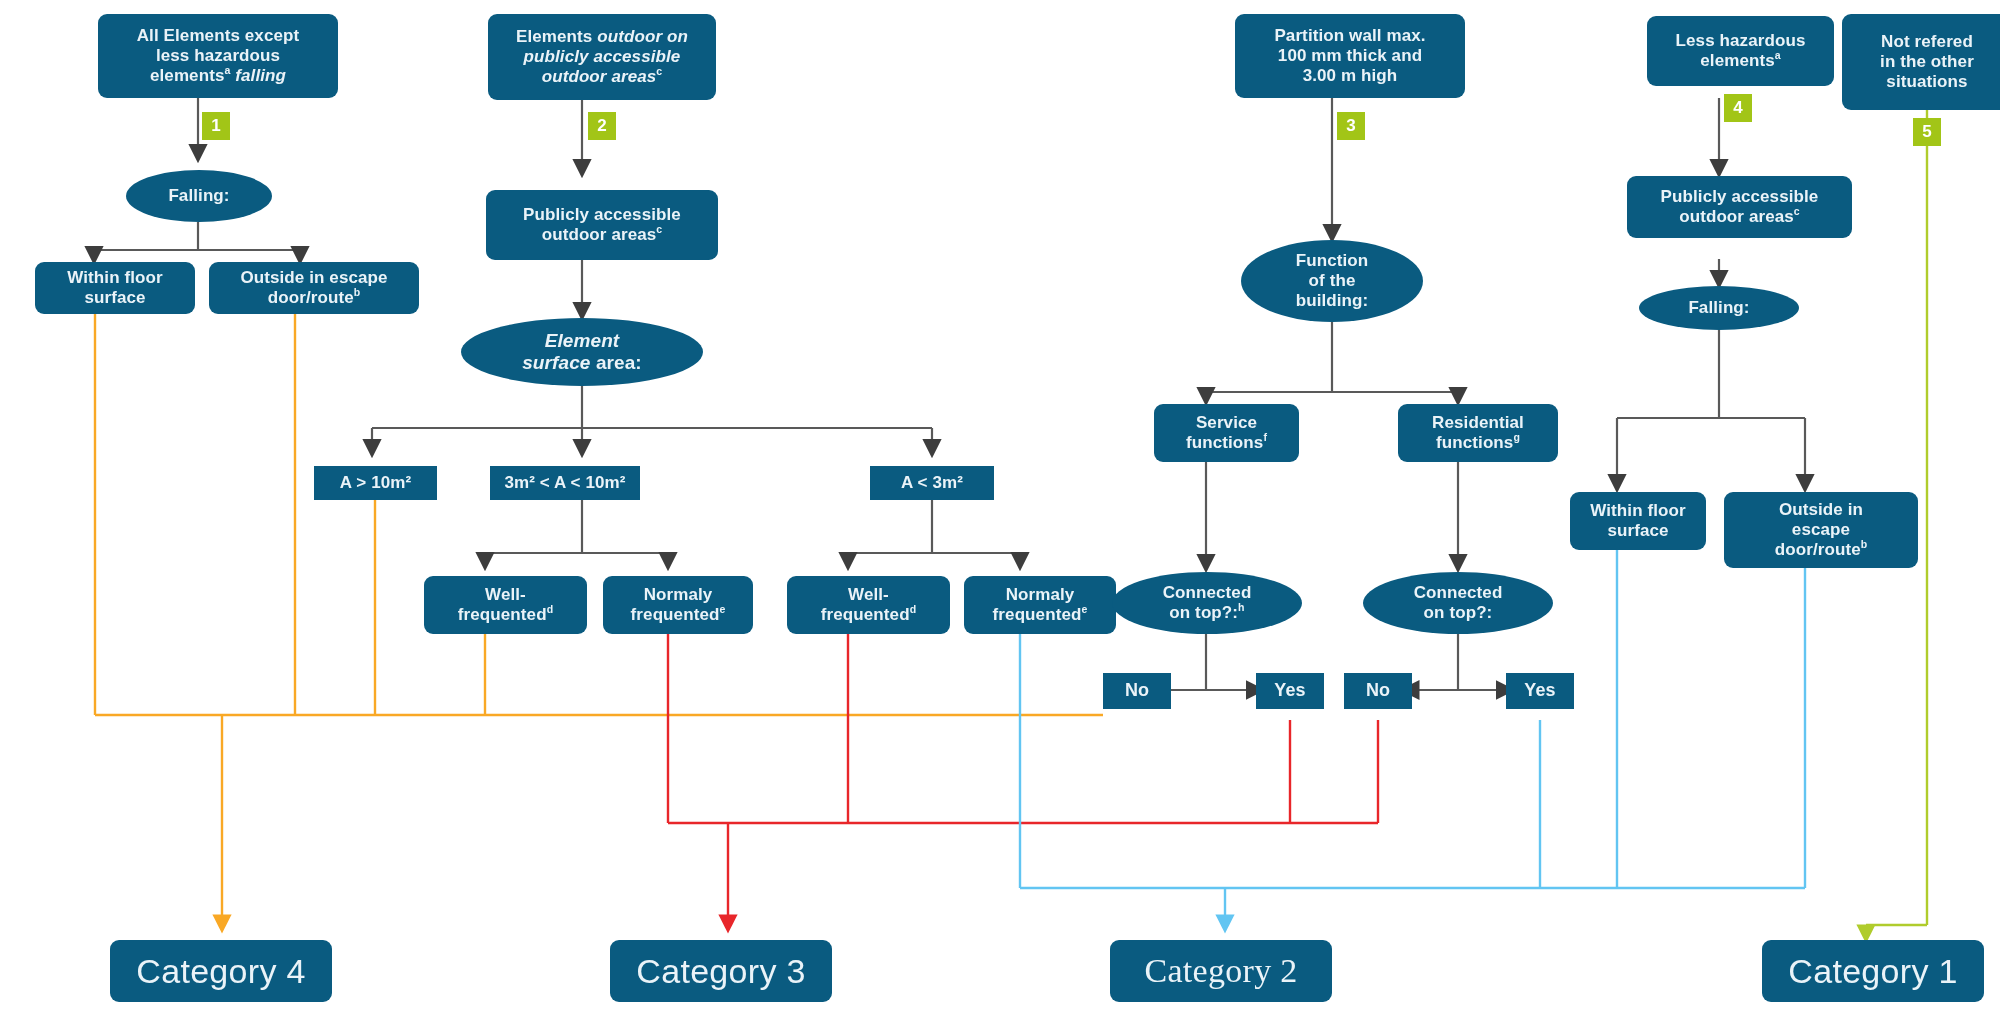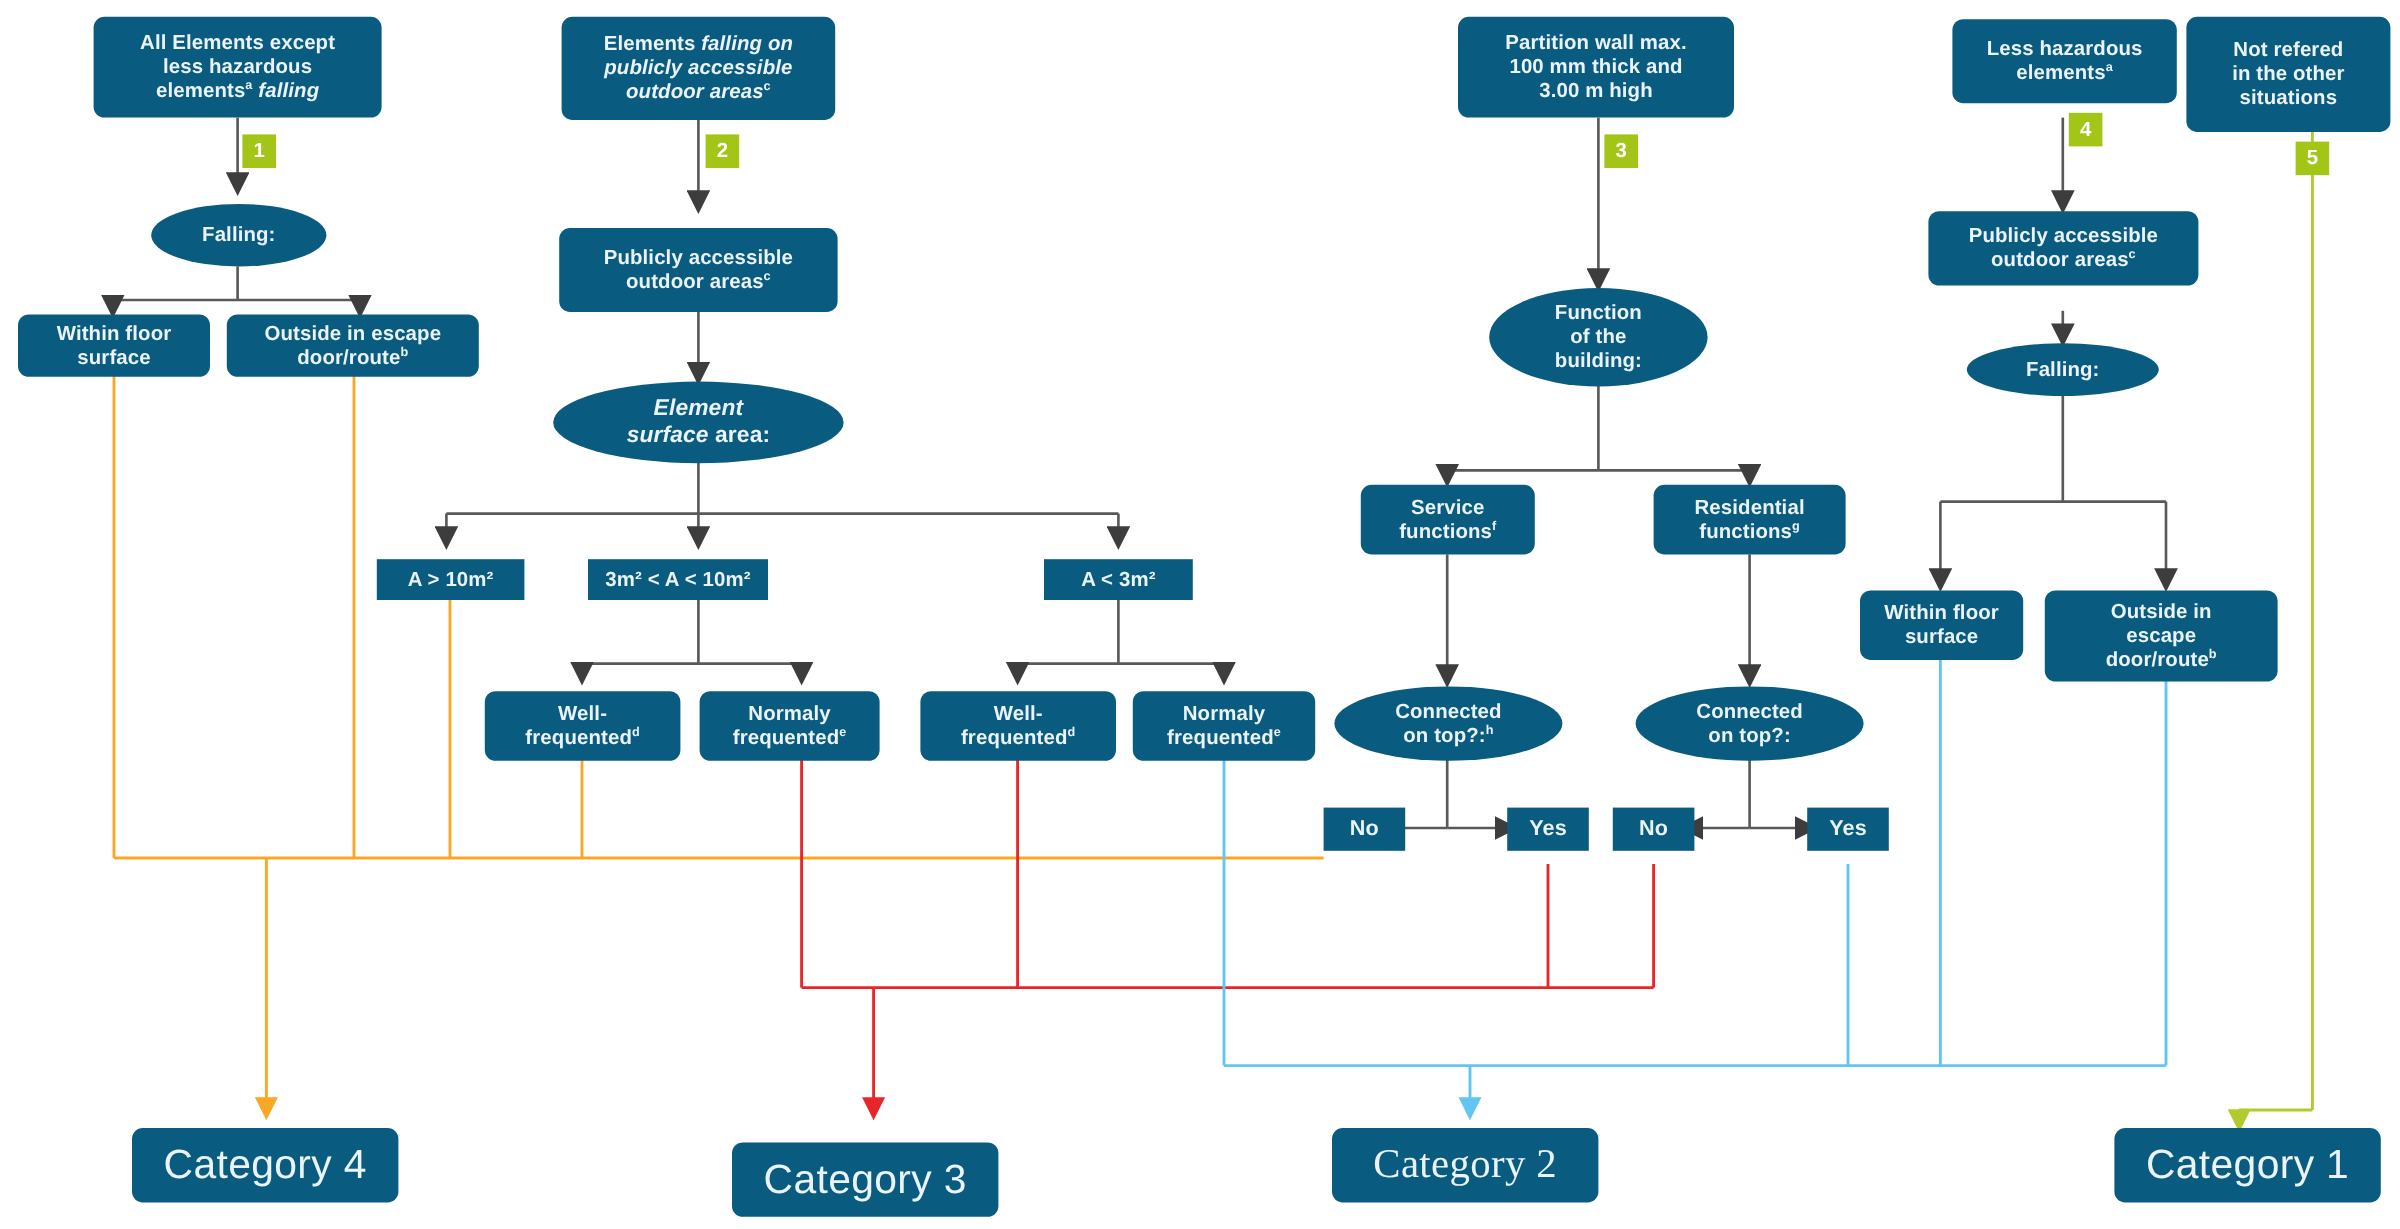--- a/index.html
+++ b/index.html
@@ -3,21 +3,21 @@
 <meta charset="utf-8">
 <style>
   html,body{margin:0;padding:0;background:#ffffff;}
   body{font-family:"Liberation Sans","DejaVu Sans",sans-serif;}
   #stage{position:relative;width:2000px;height:1024px;background:#fff;overflow:hidden;}
   svg#wires{position:absolute;left:0;top:0;width:2000px;height:1024px;pointer-events:none;}
 
   .node{position:absolute;box-sizing:border-box;display:flex;align-items:center;
         justify-content:center;text-align:center;color:#eaf3f8;background:#0a5b80;
         font-weight:bold;line-height:1.18;letter-spacing:.1px;z-index:3;}
-  .rbox{border-radius:9px;}
+  .rbox{border-radius:9px;margin-left:20px;}
   .sbox{border-radius:0;}
   .ellipse{border-radius:50%;}
   .ital{font-style:italic;}
   .cat{border-radius:9px;font-weight:normal;font-size:34px;letter-spacing:.3px;}
   sup{font-size:.62em;font-weight:bold;vertical-align:super;line-height:0;}
   .badge{position:absolute;background:#a2c517;color:#ffffff;font-weight:bold;
          display:flex;align-items:center;justify-content:center;z-index:5;}
 </style>
 </head>
 <body>
@@ -154,21 +154,21 @@
   <div class="node rbox" style="left:189px;top:262px;width:210px;height:52px;font-size:17px;padding:0 6px;">
     <div>
       <span>Outside in escape</span><br>
       <span>door/route</span><sup>b</sup>
     </div>
   </div>
 
   <div class="node rbox" style="left:468px;top:14px;width:228px;height:86px;font-size:17px;padding:0 8px;">
     <div>
       <span>Elements</span>
-      <span class="ital">falling on</span><br>
+      <span class="ital">outdoor on</span><br>
       <span class="ital">publicly accessible</span><br>
       <span class="ital">outdoor areas</span><sup>c</sup>
     </div>
   </div>
   <div class="badge" style="left:588px;top:112px;width:28px;height:28px;font-size:17px;">
     <span>2</span>
   </div>
   <div class="node rbox" style="left:466px;top:190px;width:232px;height:70px;font-size:17px;padding:0 8px;">
     <div>
       <span>Publicly accessible</span><br>
@@ -310,21 +310,21 @@
       <span>situations</span>
     </div>
   </div>
   <div class="badge" style="left:1913px;top:118px;width:28px;height:28px;font-size:17px;">
     <span>5</span>
   </div>
 
   <div class="node cat" style="left:110px;top:940px;width:222px;height:62px;">
     <span>Category 4</span>
   </div>
-  <div class="node cat" style="left:610px;top:940px;width:222px;height:62px;margin-top:12px;">
+  <div class="node cat" style="left:610px;top:940px;width:222px;height:62px;">
     <span>Category 3</span>
   </div>
   <div class="node cat" style="left:1110px;top:940px;width:222px;height:62px;font-family:Liberation Serif, serif;">
     <span>Category 2</span>
   </div>
   <div class="node cat" style="left:1762px;top:940px;width:222px;height:62px;">
     <span>Category 1</span>
   </div>
 
 </div>

